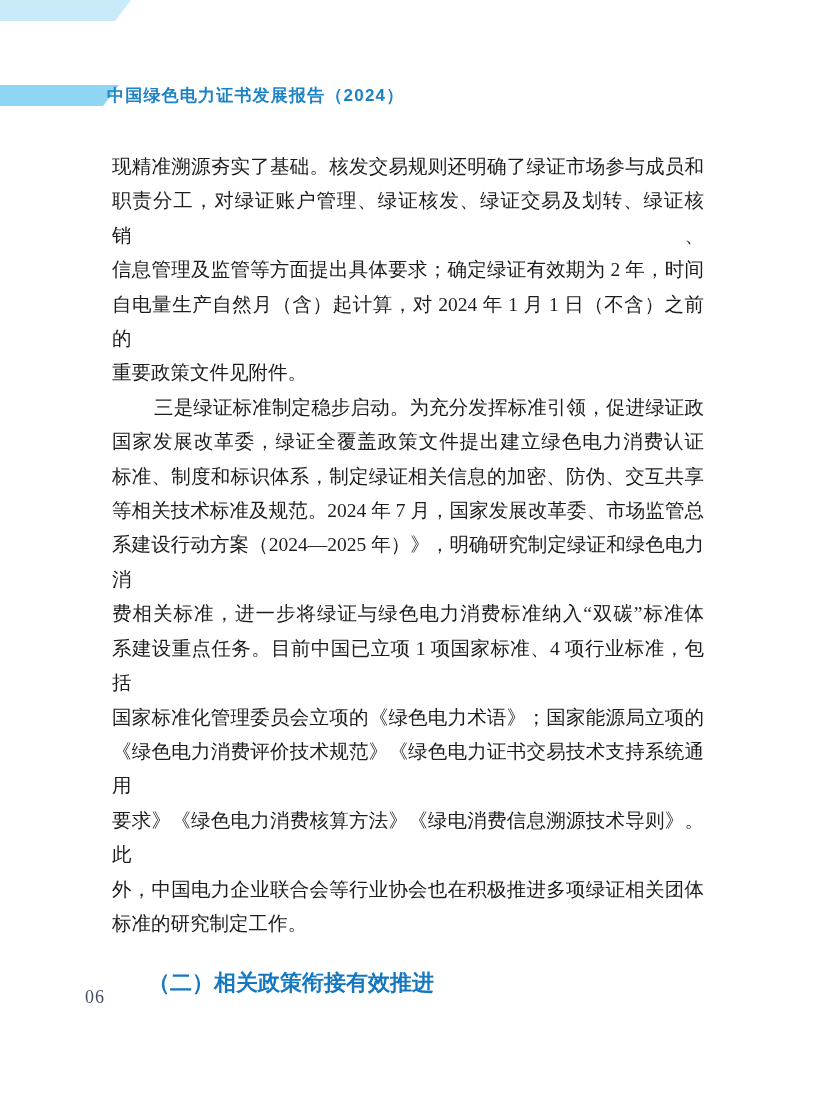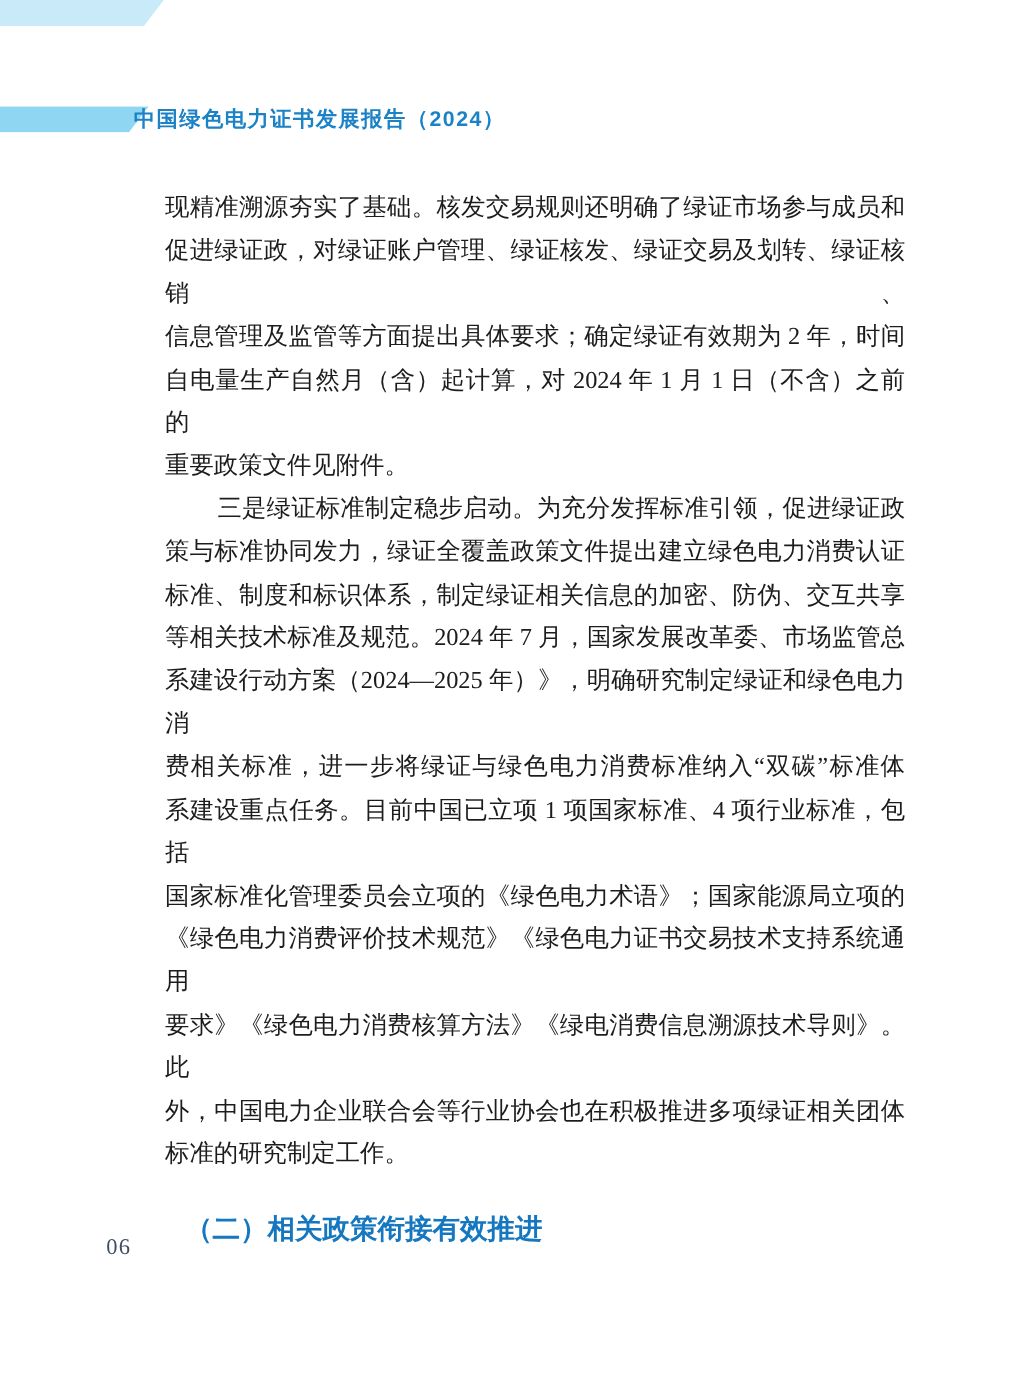--- a/index.html
+++ b/index.html
@@ -48,21 +48,21 @@
     white-space:nowrap;
   }
   
   .content{
     position:absolute;
     left:112px; top:150px;
     width:592px;
     color:var(--text-color);
     font-size:19.5px;
   }
-  .paragraph{width:100%;margin-left:20px;}
+  .paragraph{width:100%;}
   .line{
     line-height:34.4px;
     text-align:justify;
     text-align-last:justify;
     white-space:normal;
   }
   .line.para-end{
     text-align-last:left;
   }
   .line.indent{
@@ -97,28 +97,28 @@
   <header>
     <div class="header-band-light"></div>
     <div class="header-band"></div>
     <div class="header-title">中国绿色电力证书发展报告（2024）</div>
   </header>
 
   <main class="content">
 
   <div class="paragraph">
         <div class="line">现精准溯源夯实了基础。核发交易规则还明确了绿证市场参与成员和</div>
-        <div class="line">促进绿证政，对绿证账户管理、绿证核发、绿证交易及划转、绿证核销、</div>
+        <div class="line">职责分工，对绿证账户管理、绿证核发、绿证交易及划转、绿证核销、</div>
         <div class="line">信息管理及监管等方面提出具体要求；确定绿证有效期为 2 年，时间</div>
         <div class="line">自电量生产自然月（含）起计算，对 2024 年 1 月 1 日（不含）之前的</div>
         <div class="line para-end">重要政策文件见附件。</div>
       </div>
       <div class="paragraph">
         <div class="line indent">三是绿证标准制定稳步启动。为充分发挥标准引领，促进绿证政</div>
-        <div class="line">策与标准协同发力，绿证全覆盖政策文件提出建立绿色电力消费认证</div>
+        <div class="line">国家发展改革委，绿证全覆盖政策文件提出建立绿色电力消费认证</div>
         <div class="line">标准、制度和标识体系，制定绿证相关信息的加密、防伪、交互共享</div>
         <div class="line">等相关技术标准及规范。2024 年 7 月，国家发展改革委、市场监管总</div>
         <div class="line">系建设行动方案（2024—2025 年）》，明确研究制定绿证和绿色电力消</div>
         <div class="line">费相关标准，进一步将绿证与绿色电力消费标准纳入“双碳”标准体</div>
         <div class="line">系建设重点任务。目前中国已立项 1 项国家标准、4 项行业标准，包括</div>
         <div class="line">国家标准化管理委员会立项的《绿色电力术语》；国家能源局立项的</div>
         <div class="line">《绿色电力消费评价技术规范》《绿色电力证书交易技术支持系统通用</div>
         <div class="line">要求》《绿色电力消费核算方法》《绿电消费信息溯源技术导则》。此</div>
         <div class="line">外，中国电力企业联合会等行业协会也在积极推进多项绿证相关团体</div>
         <div class="line para-end">标准的研究制定工作。</div>

